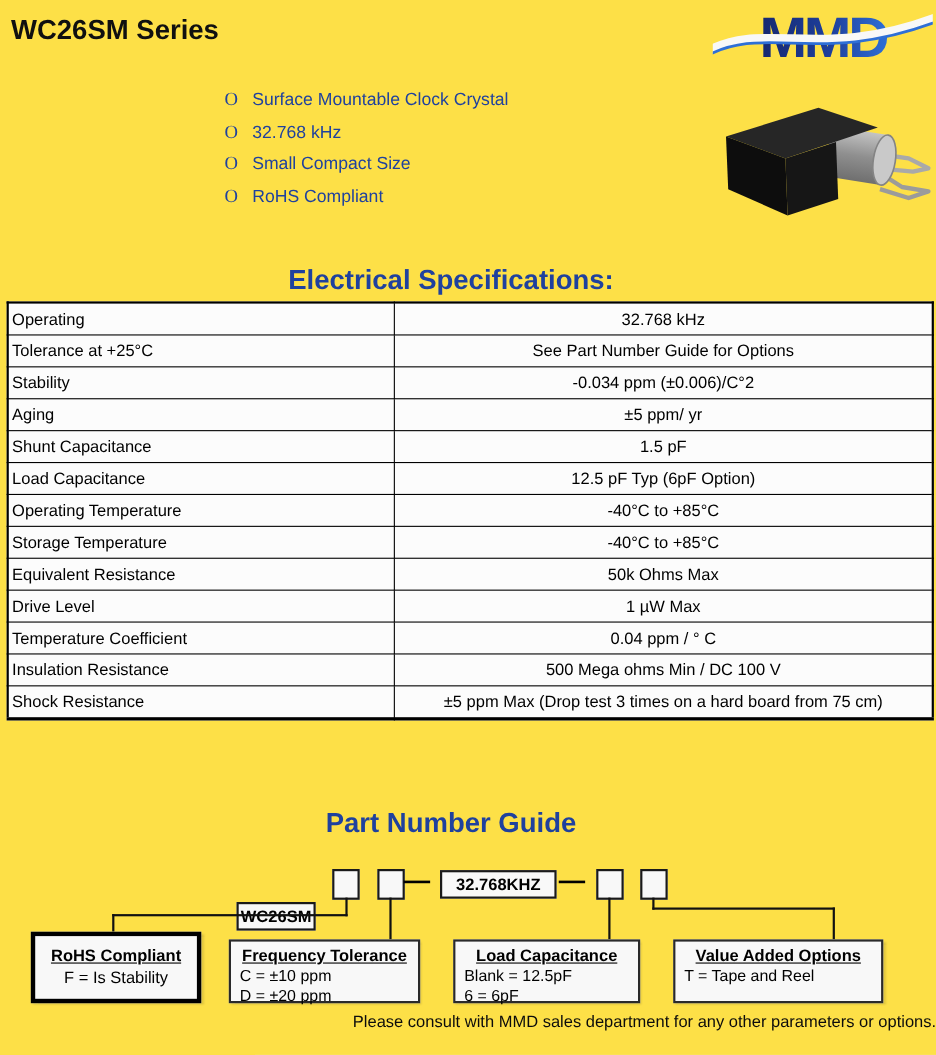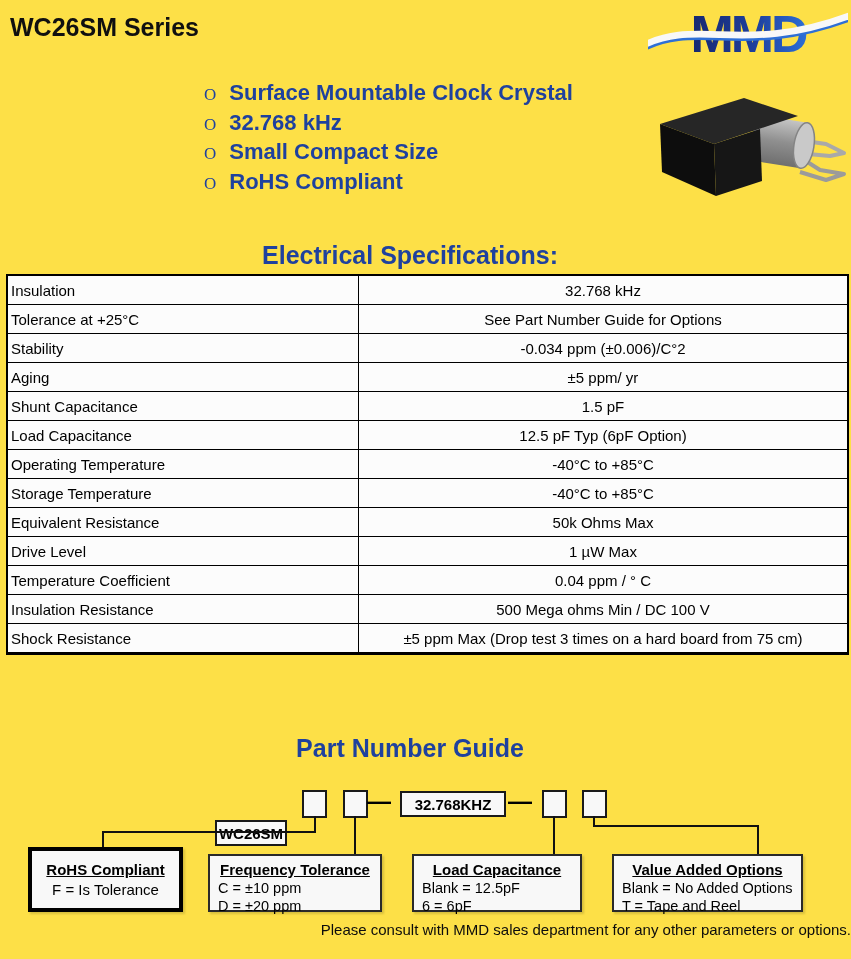--- a/index.html
+++ b/index.html
@@ -19,21 +19,21 @@
   }
   .logo{position:absolute;left:648px;top:4px;width:200px;height:60px;}
   .photo{position:absolute;left:648px;top:84px;width:200px;height:120px;}
 
   .features{position:absolute;left:204px;top:80px;}
   .feature-line{display:flex;align-items:baseline;height:29.5px;}
   .bullet-o{
     font-family:"Liberation Serif",serif;color:var(--heading-blue);
     font-size:17px;margin-right:13px;font-weight:normal;
   }
-  .feature-text{color:var(--heading-blue);font-size:22px;font-weight:bold;}
+  .feature-text{color:var(--heading-blue);font-size:16px;font-weight:normal;}
 
   .section-heading{
     position:absolute;left:0;width:820px;text-align:center;
     font-size:25px;font-weight:bold;color:var(--heading-blue);
   }
   #spec-heading{top:241px;}
   #png-heading{top:734px;}
 
   table.spec{
     position:absolute;left:6px;top:274px;width:843px;
@@ -157,21 +157,21 @@
     <polygon points="12,40 96,14 150,32 66,60" fill="#262626"></polygon>
     <polygon points="12,40 66,60 68,112 14,88" fill="#0d0d0d"></polygon>
     <polygon points="66,60 112,45 114,97 68,112" fill="#161616"></polygon>
   </svg>
 
   <div id="spec-heading" class="section-heading">Electrical Specifications:</div>
 
   <table class="spec">
     <tbody>
       <tr>
-        <td class="lbl">Insulation</td>
+        <td class="lbl">Operating</td>
         <td class="val">32.768 kHz</td>
       </tr>
       <tr>
         <td class="lbl">Tolerance at +25°C</td>
         <td class="val">See Part Number Guide for Options</td>
       </tr>
       <tr>
         <td class="lbl">Stability</td>
         <td class="val">-0.034 ppm (±0.006)/C°2</td>
       </tr>
@@ -233,33 +233,32 @@
   <div id="c1h" class="pnline"></div>
   <div id="c1v2" class="pnline"></div>
   <div id="c2v" class="pnline"></div>
   <div id="c3v" class="pnline"></div>
   <div id="c4v1" class="pnline"></div>
   <div id="c4h" class="pnline"></div>
   <div id="c4v2" class="pnline"></div>
 
   <div id="legend-rohs" class="legend-box">
     <div class="legend-title">RoHS Compliant</div>
-    <div class="legend-line">F = Is Tolerance</div>
+    <div class="legend-line">F = Is Stability</div>
   </div>
   <div id="legend-freq" class="legend-box">
     <div class="legend-title">Frequency Tolerance</div>
     <div class="legend-line">C = ±10 ppm</div>
     <div class="legend-line">D = ±20 ppm</div>
   </div>
   <div id="legend-load" class="legend-box">
     <div class="legend-title">Load Capacitance</div>
     <div class="legend-line">Blank = 12.5pF</div>
     <div class="legend-line">6 = 6pF</div>
   </div>
   <div id="legend-value" class="legend-box">
     <div class="legend-title">Value Added Options</div>
-    <div class="legend-line">Blank = No Added Options</div>
     <div class="legend-line">T = Tape and Reel</div>
   </div>
 
   <div class="footer-note">Please consult with MMD sales department for any other parameters or options.</div>
 
 </div>
 
 </body></html>

